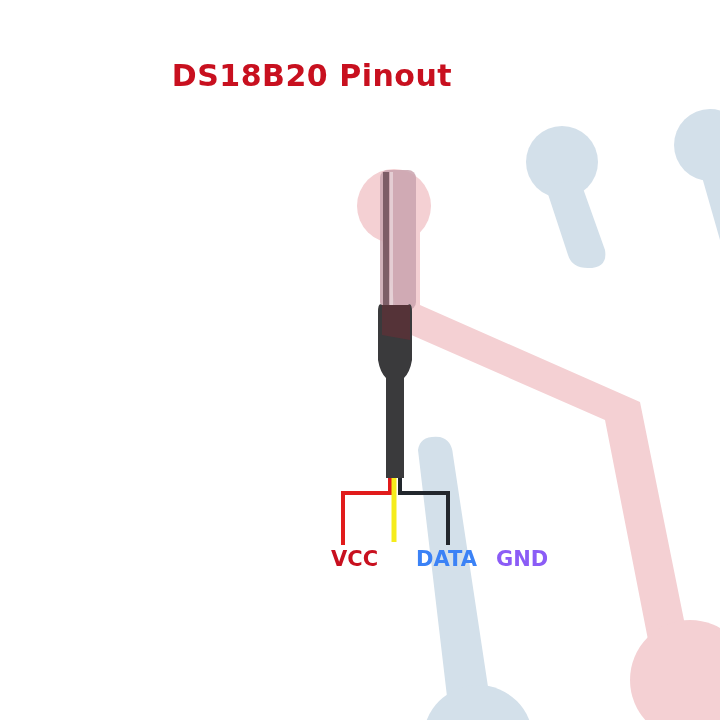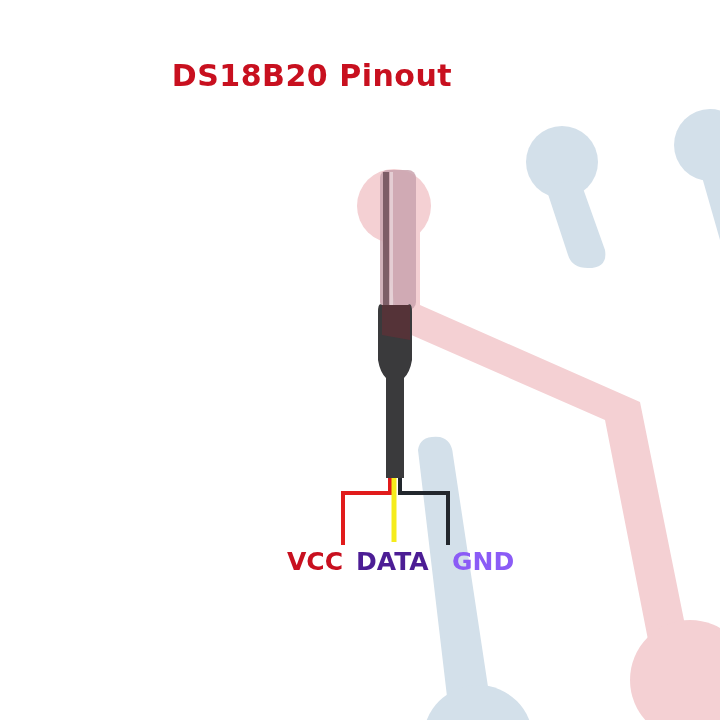--- a/index.html
+++ b/index.html
@@ -3,21 +3,21 @@
 <meta charset="utf-8">
 <style>
   html, body { margin: 0; padding: 0; background: #ffffff; }
   body { width: 720px; height: 720px; position: relative; overflow: hidden; font-family: "DejaVu Sans", "Liberation Sans", sans-serif; }
   .bg-svg { position: absolute; left: 0; top: 0; width: 720px; height: 720px; }
   .title {
     position: absolute; left: 0; width: 624px; top: 58px; text-align: center;
     font-weight: bold; font-size: 30px; letter-spacing: 0.5px;
   }
   .pin-label {
-    position: absolute; top: 547px; font-weight: bold; font-size: 25px;
+    position: absolute; top: 547px; font-weight: bold; font-size: 21px; margin-left: 44px;
   }
 </style>
 </head>
 <body>
 
 <svg class="bg-svg" viewBox="0 0 720 720">
 
   <g fill="#d3e0ea">
     <circle cx="562" cy="162" r="36"></circle>
     <path d="M545 185 L580 180 L605 250 Q608 268 588 268 Q572 268 568 255 Z"></path>
@@ -47,14 +47,14 @@
   <g fill="none" stroke-width="4">
     <path d="M390 478 L390 493 L343 493 L343 545" stroke="#e11b1b"></path>
     <path d="M394 478 L394 542" stroke="#f5ec1c" stroke-width="5"></path>
     <path d="M400 478 L400 493 L448 493 L448 545" stroke="#22272d"></path>
   </g>
 </svg>
 
 <div class="title" style="color:#c8101f;">DS18B20 Pinout</div>
 
 <div class="pin-label" style="left:287px; color:#c8101f;">VCC</div>
-<div class="pin-label" style="left:356px; color:#4c1d95;">DATA</div>
+<div class="pin-label" style="left:372px; color:#3b82f6;">DATA</div>
 <div class="pin-label" style="left:452px; color:#8b5cf6;">GND</div>
 
 </body></html>

